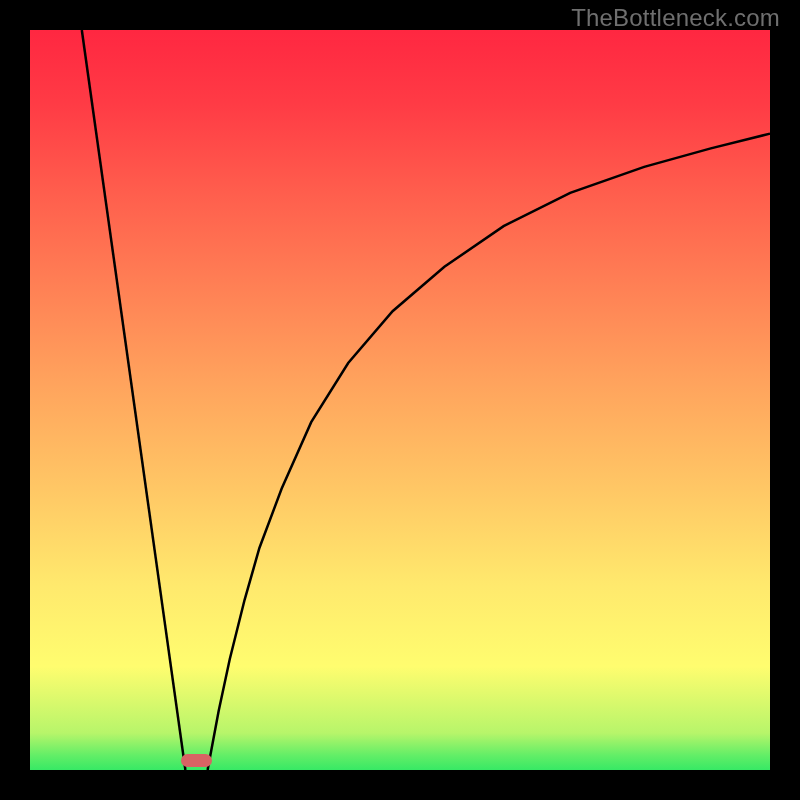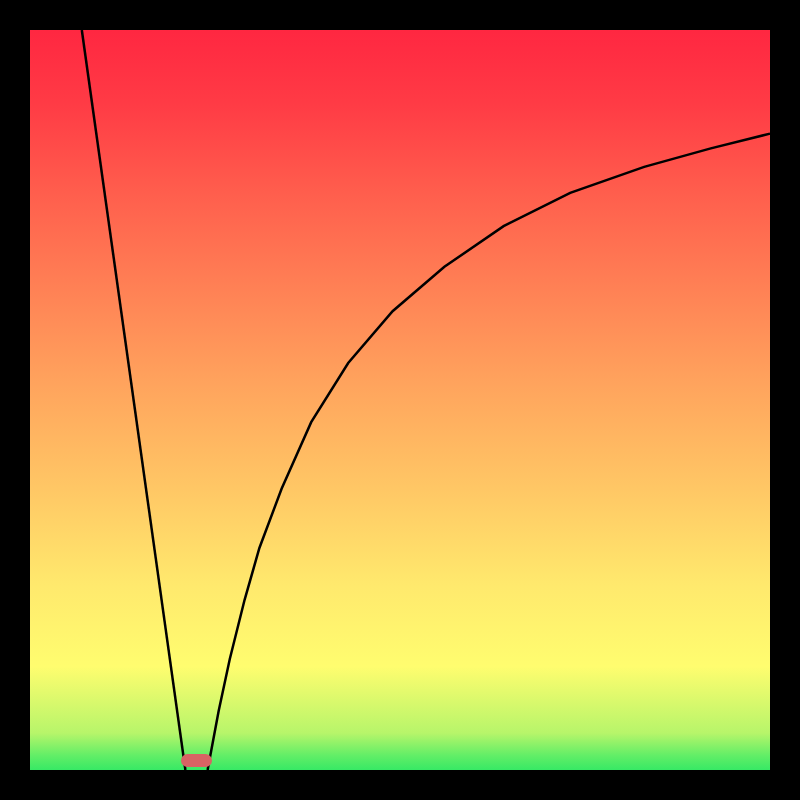--- a/index.html
+++ b/index.html
@@ -58,20 +58,21 @@
   .marker {
     position: absolute;
     background: #d86364;
     border-radius: 7px;
   }
 </style>
 </head>
 <body>
 
 <div class="frame">
+  <div class="watermark">TheBottleneck.com</div>
   <div class="plot-area">
     <svg class="curve" viewBox="0 0 100 100" preserveAspectRatio="none">
       <path id="left-branch" fill="none" stroke="#000" stroke-width="2.5" vector-effect="non-scaling-stroke" d="M 7 0 L 21 100"></path>
       <path id="right-branch" fill="none" stroke="#000" stroke-width="2.5" vector-effect="non-scaling-stroke" d="M 24 100 L 25.5 92 L 27 85 L 29 77 L 31 70 L 34 62 L 38 53 L 43 45 L 49 38 L 56 32 L 64 26.5 L 73 22 L 83 18.5 L 92 16 L 100 14"></path>
     </svg>
     <div id="marker" class="marker" style="width: 4.2%; height: 1.8%; left: 20.4%; bottom: 0.4%;"></div>
   </div>
 </div>
 
 </body></html>

